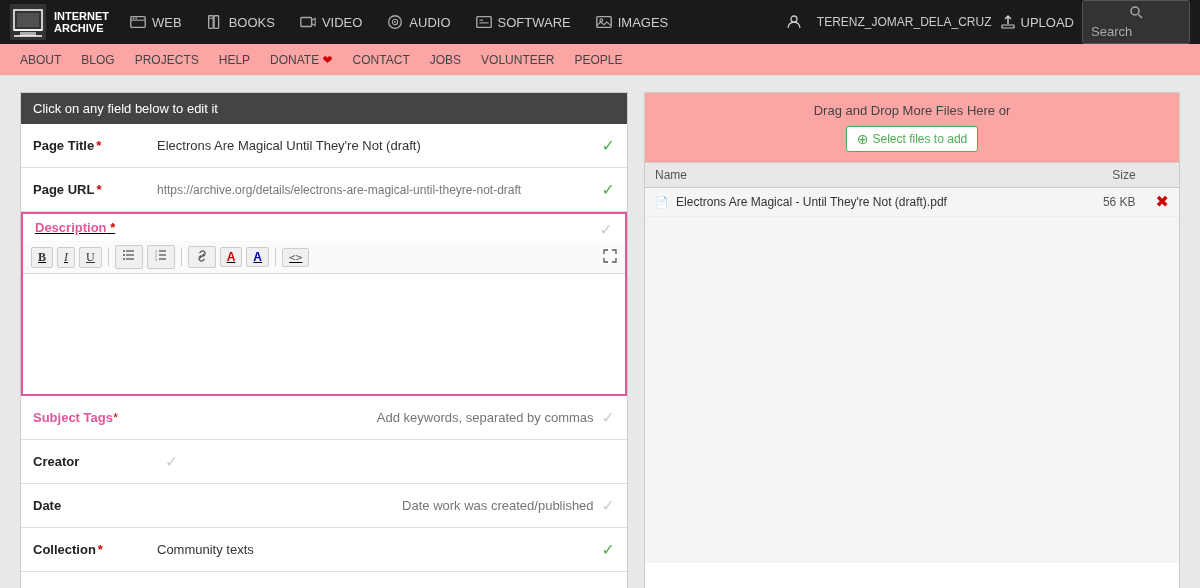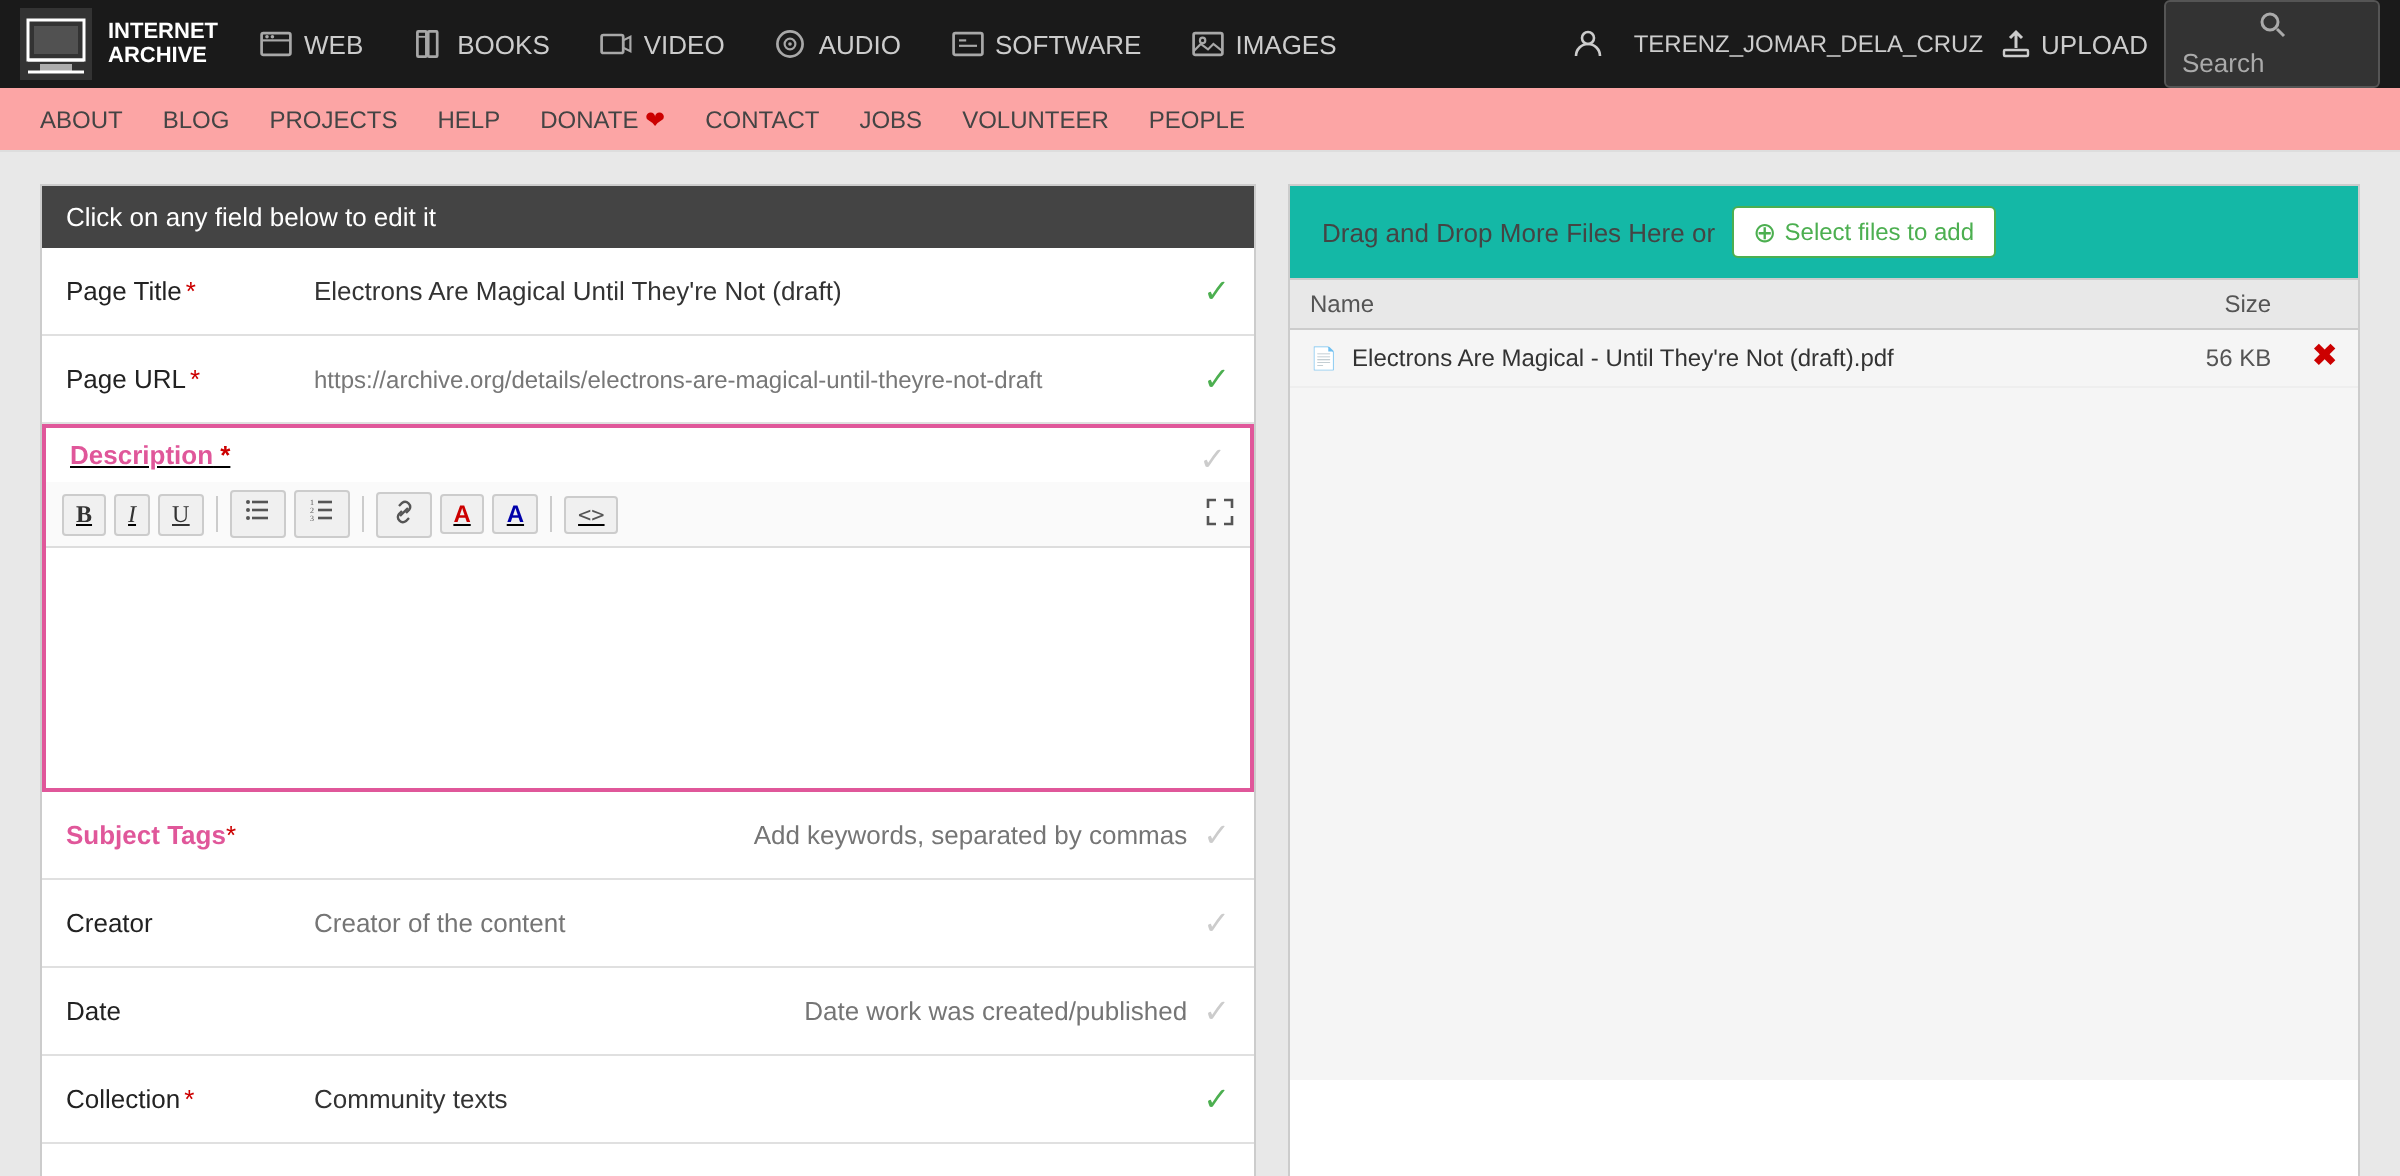--- a/index.html
+++ b/index.html
@@ -151,21 +151,21 @@
     .form-row {
       display: flex;
       align-items: center;
       border-bottom: 1px solid #e0e0e0;
       padding: 8px 12px;
       min-height: 44px;
     }
     .form-label {
       width: 124px;
       font-size: 13px;
-      font-weight: normal;
+      font-weight: bold;
       color: #222;
       flex-shrink: 0;
     }
     .form-label .required { color: #c00; margin-left: 2px; }
     .form-value {
       flex: 1;
       font-size: 13px;
       color: #333;
     }
     .form-value.url-value {
@@ -276,28 +276,29 @@
       text-align: right;
     }
 
     
     .right-panel {
       flex: 1;
       background: white;
       border: 1px solid #ccc;
     }
     .drop-zone-header {
-      background: #14b8a6;
+      background: #fca5a5;
       padding: 10px 16px;
       display: flex;
       align-items: center;
       gap: 8px;
       border-bottom: 1px solid #ccc;
       font-size: 13px;
       color: #444;
+      flex-direction: column;
     }
     .select-files-btn {
       background: white;
       border: 1px solid #4caf50;
       color: #4caf50;
       padding: 4px 10px;
       border-radius: 3px;
       cursor: pointer;
       font-size: 12px;
       display: flex;
@@ -534,21 +535,20 @@
     <div class="subject-tags-row">
       <div class="subject-label">
         <span class="subject-label-text">Subject Tags</span><span class="subject-label-req" style="color:#c00;">*</span>
       </div>
       <input type="text" class="subject-input" placeholder="Add keywords, separated by commas" style="">
       <span style="color:#ccc; font-size:16px; margin-left:8px;">✓</span>
     </div>
 
     <div class="form-row">
       <div class="form-label">Creator</div>
-      <input type="text" style="flex: 1 1 0%; border: none; outline: none; font-size: 13px; color: rgb(170, 170, 170); background: transparent;" placeholder="Creator of the content">
       <span style="color:#ccc; font-size:16px; margin-left:8px;">✓</span>
     </div>
 
     <div class="form-row">
       <div class="form-label">Date</div>
       <input type="text" style="flex: 1 1 0%; border: none; outline: none; font-size: 13px; color: #8b5cf6; background: transparent; text-align: right;" placeholder="Date work was created/published">
       <span style="color:#ccc; font-size:16px; margin-left:8px;">✓</span>
     </div>
 
     <div class="form-row">

